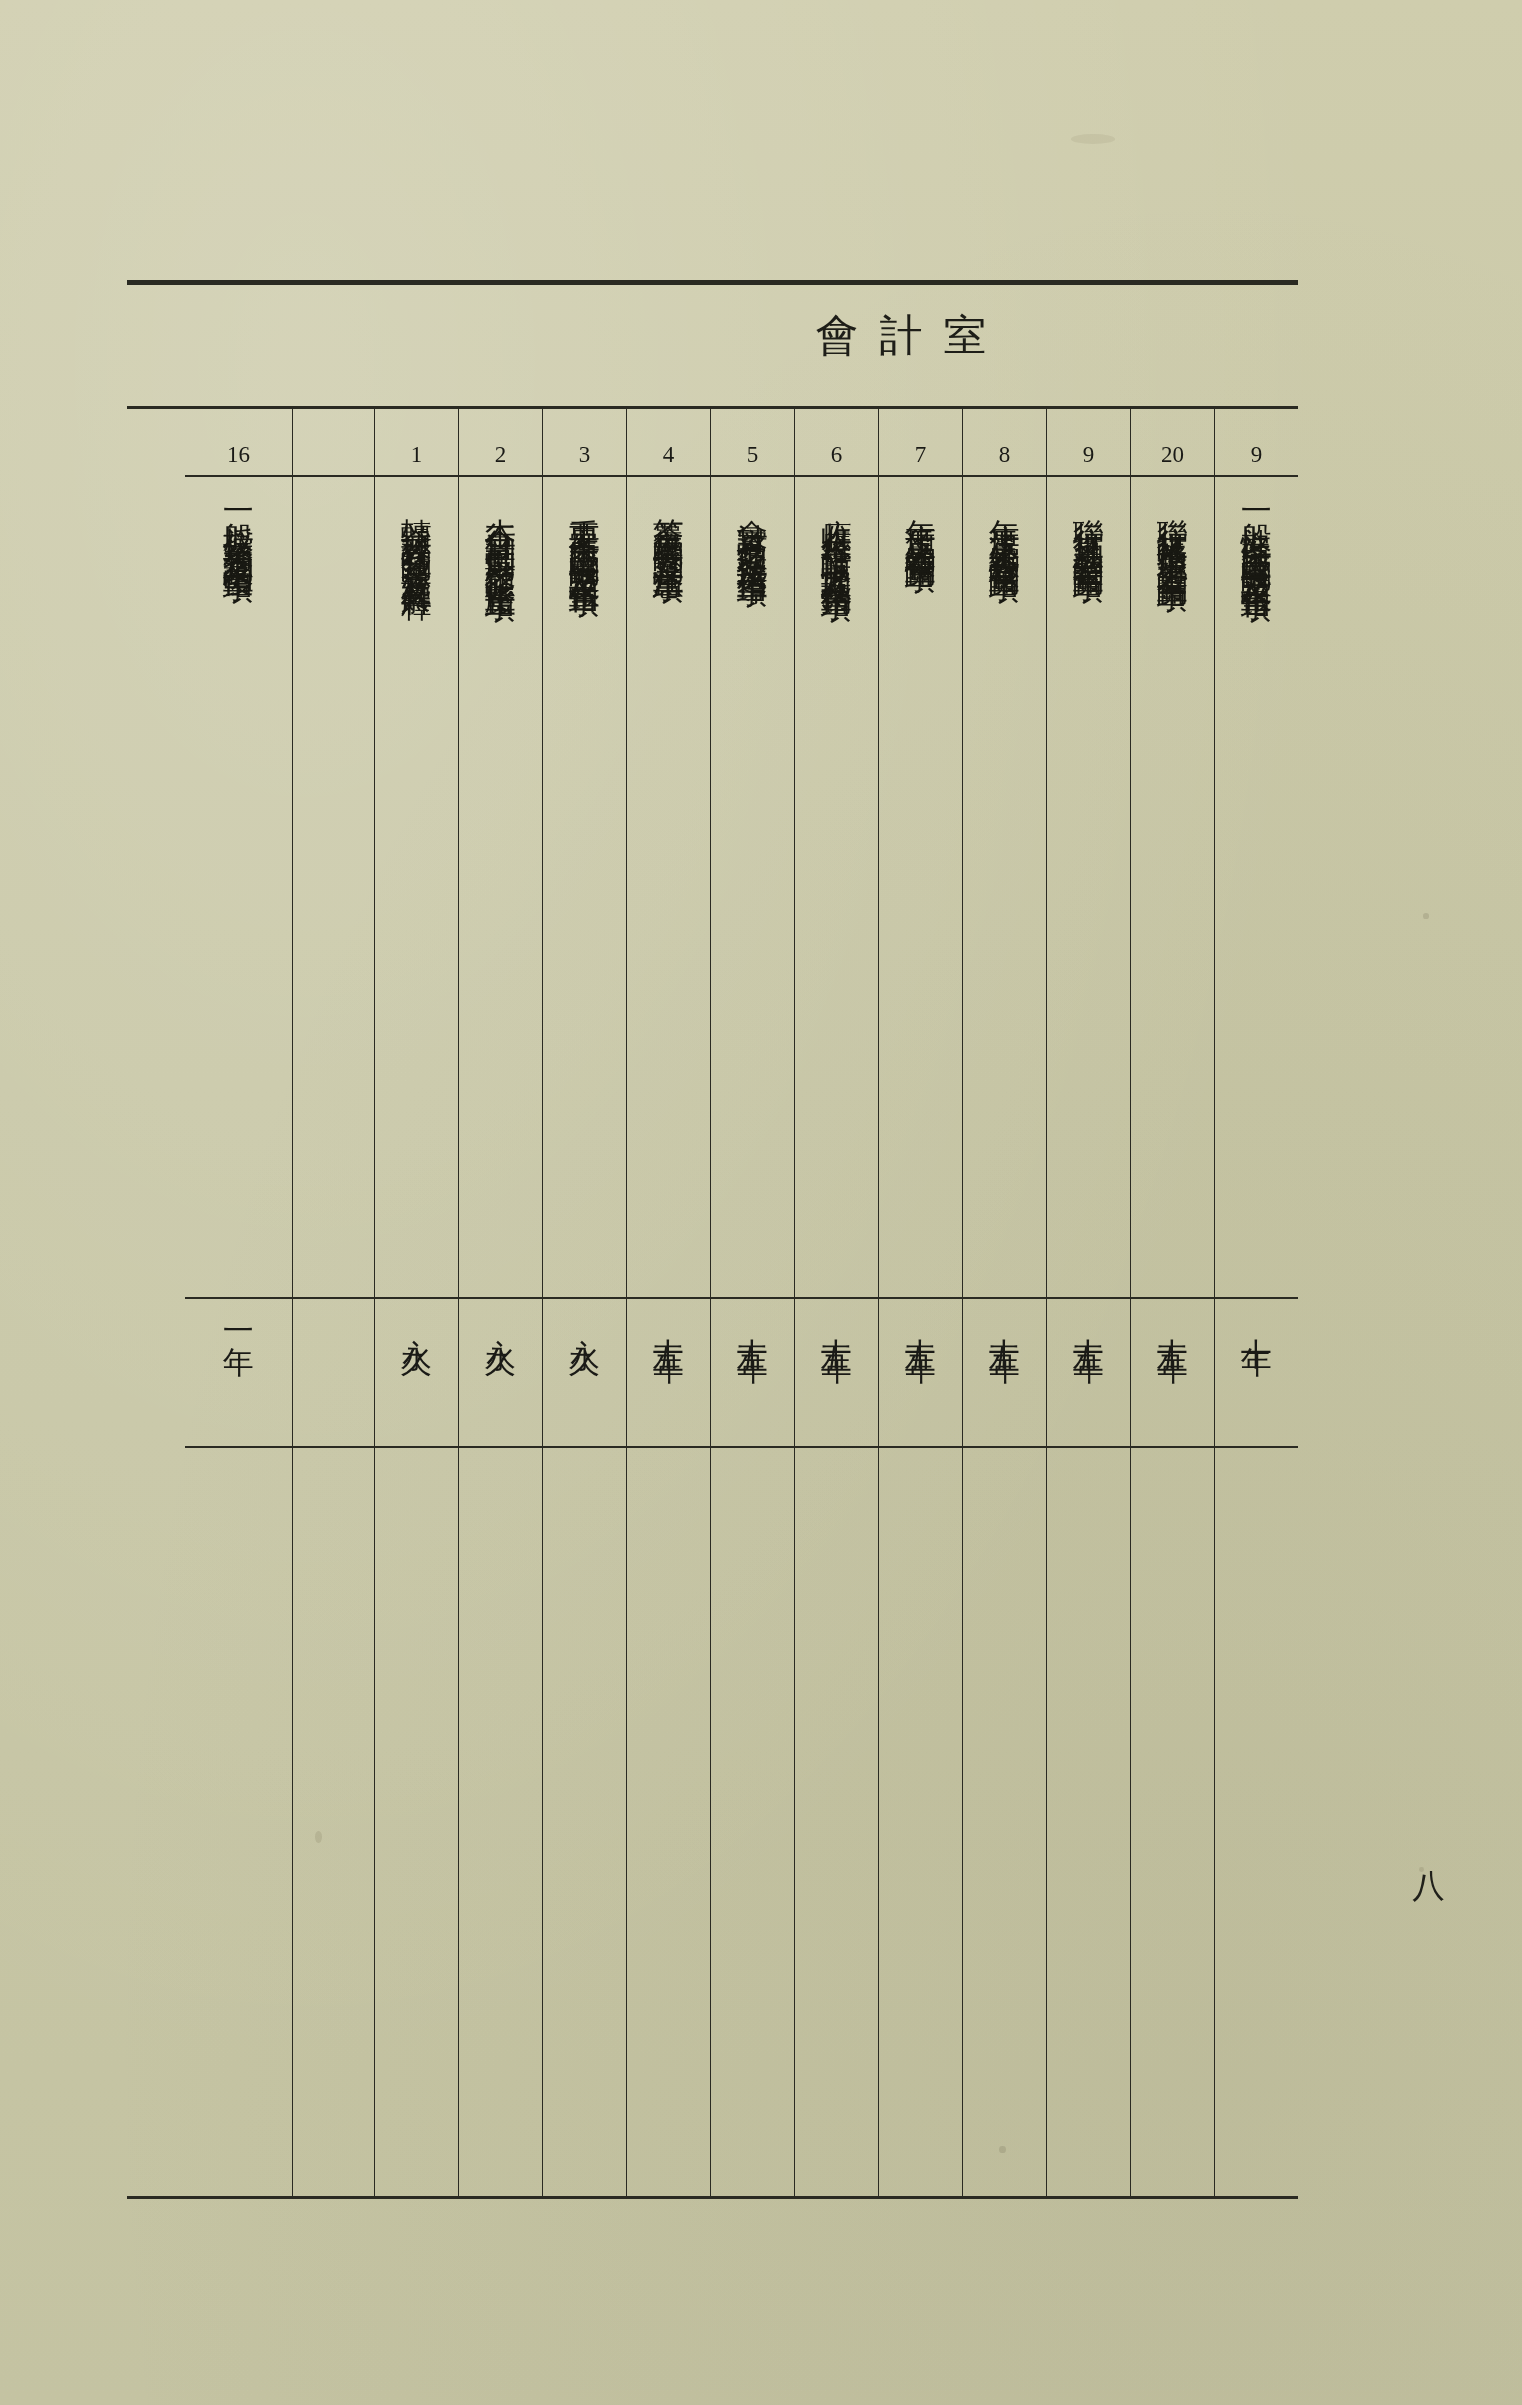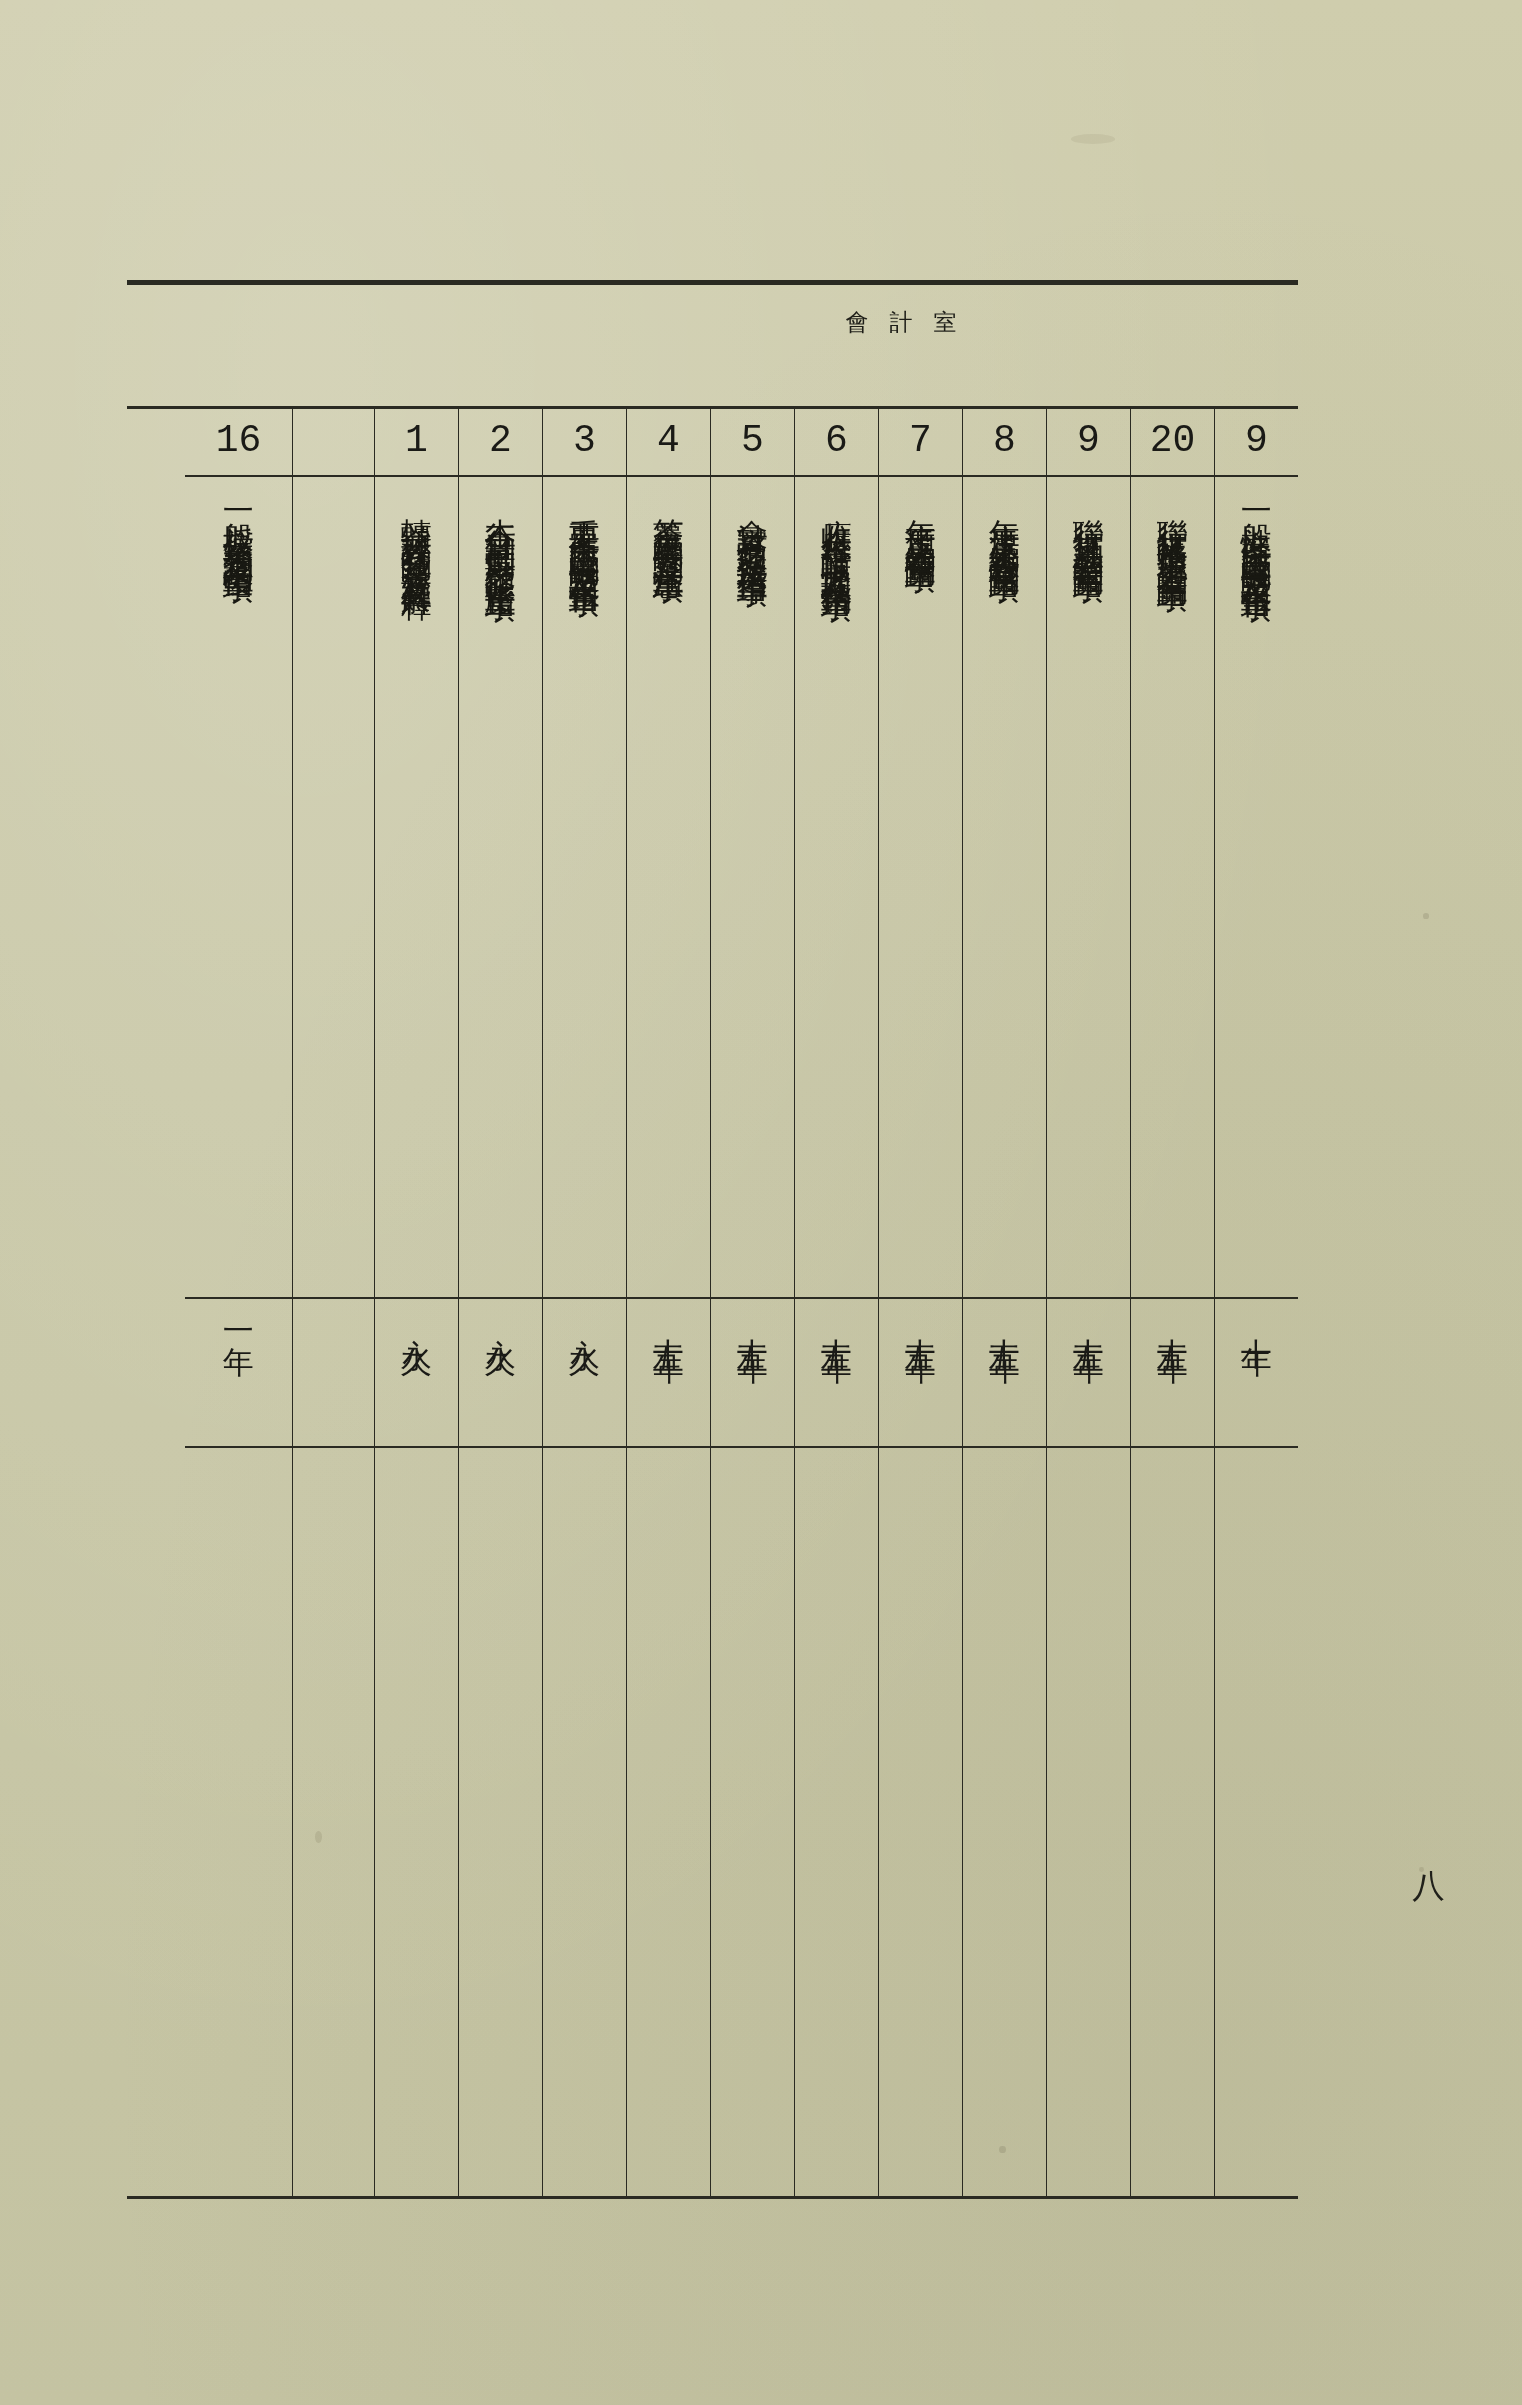--- a/index.html
+++ b/index.html
@@ -54,21 +54,21 @@
     border-bottom: 3.8px solid #2a2a22;
     box-sizing: border-box;
   }
   
   .section-head {
     position: absolute;
     top: 27px;
     left: 660px;
     width: 249px;
     text-align: center;
-    font-size: 23px;
+    font-size: 43px;
     letter-spacing: 21px;
     color: #1e1e18;
     font-family: Liberation Serif, serif;
   }
 
   
   .cols {
     position: absolute;
     left: 0;
     top: 126px;
@@ -94,24 +94,24 @@
     left: 0; right: 0;
     height: 1.9px;
     background: #2a2a22;
   }
   .h-num  { top: 69px; }
   .h-body { top: 891px; }
   .h-foot { top: 1040px; }
 
   .cellnum {
     position: absolute;
-    top: 0; left: 0; right: 0; height: 69px;
+    top: 14px; left: 0; right: 0; height: 69px;
     display: flex; align-items: center; justify-content: center;
-    font-size: 38px;
-    font-family: Liberation Mono, monospace;
+    font-size: 23px;
+    font-family: Liberation Serif, serif;
     letter-spacing: 0;
   }
   .cellbody {
     position: absolute;
     top: 71px; left: 0; right: 0; height: 818px;
     display: flex;
     justify-content: center;
     padding-top: 17px;
     box-sizing: border-box;
   }

